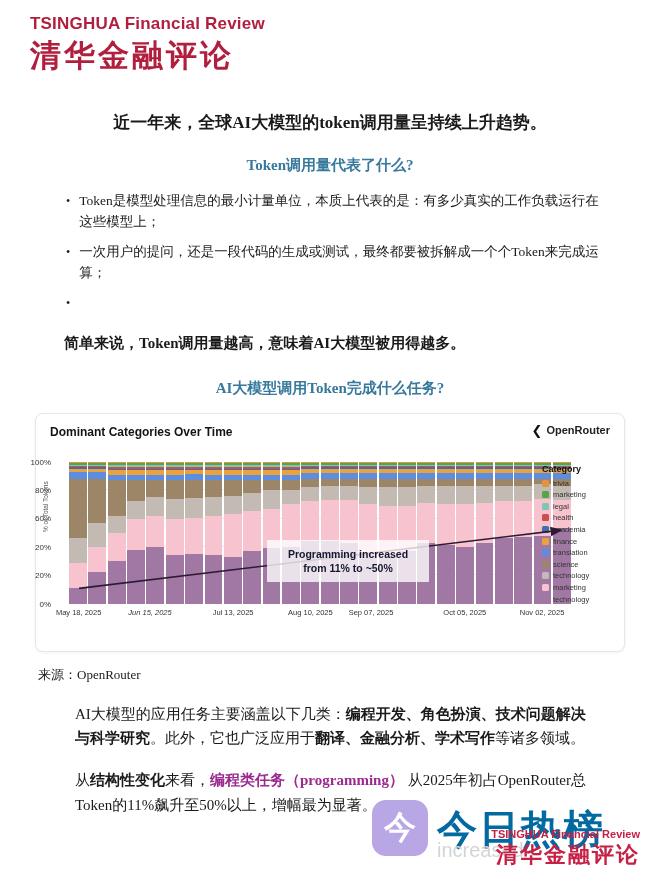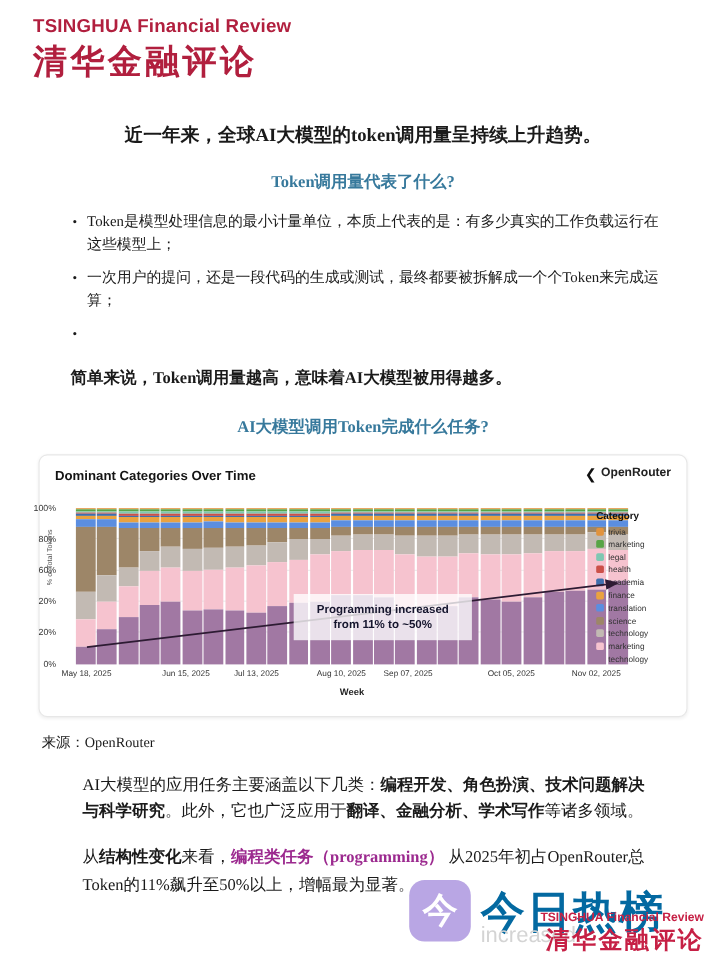--- a/index.html
+++ b/index.html
@@ -464,21 +464,20 @@
         </marker>
       </defs>
       <line id="trendline" stroke="#2d1b33" stroke-width="1.6" marker-end="url(#ah)" x1="10.040000000000001" y1="126.38" x2="491.96" y2="68.16"></line>
     </svg>
     <div class="annot">
       <div>Programming increased</div>
       <div>from 11% to ~50%</div>
     </div>
   </div>
 
-  <div class="x-axis-title">Week</div>
 
   <div class="legend">
     <div class="legend-title">Category</div>
     <div id="legend-items">
         <div class="legend-item">
           <span class="swatch" style="background: rgb(225, 147, 62);"></span>
           <span>trivia</span>
         </div>
         <div class="legend-item">
           <span class="swatch" style="background: rgb(87, 165, 70);"></span>
@@ -517,21 +516,21 @@
           <span>marketing</span>
         </div>
         <div class="legend-item">
           <span class="swatch" style="background: rgb(161, 120, 163);"></span>
           <span>technology</span>
         </div>
       </div>
   </div>
 <div id="xticks">
       <div class="x-tick" style="left: 42.6538px;">May 18, 2025</div>
-      <div class="x-tick" style="left: 133px;">Jun 15, 2025</div>
+      <div class="x-tick" style="left: 114px; font-style: italic;">Jun 15, 2025</div>
       <div class="x-tick" style="left: 197.115px;">Jul 13, 2025</div>
       <div class="x-tick" style="left: 274.346px;">Aug 10, 2025</div>
       <div class="x-tick" style="left: 335px;">Sep 07, 2025</div>
       <div class="x-tick" style="left: 428.808px;">Oct 05, 2025</div>
       <div class="x-tick" style="left: 506.038px;">Nov 02, 2025</div>
     </div>
   </div>
 
 <div class="source">来源：OpenRouter</div>
 

